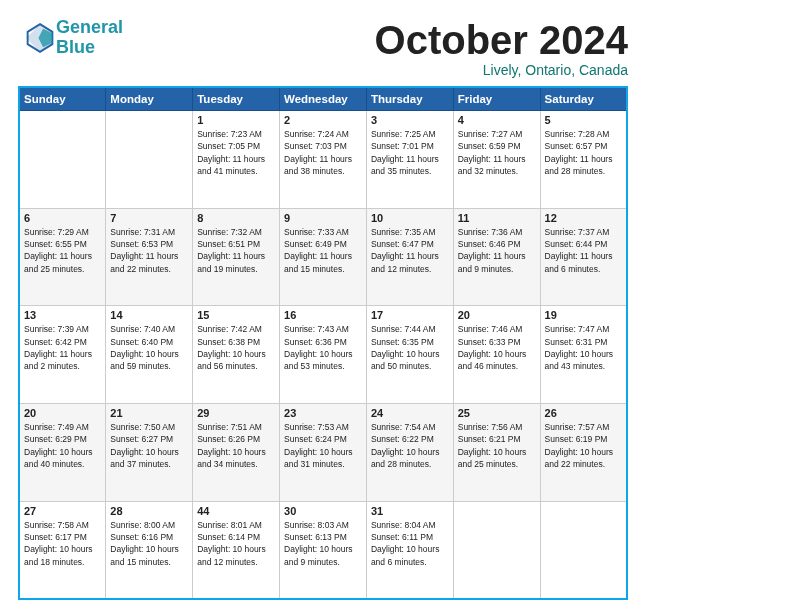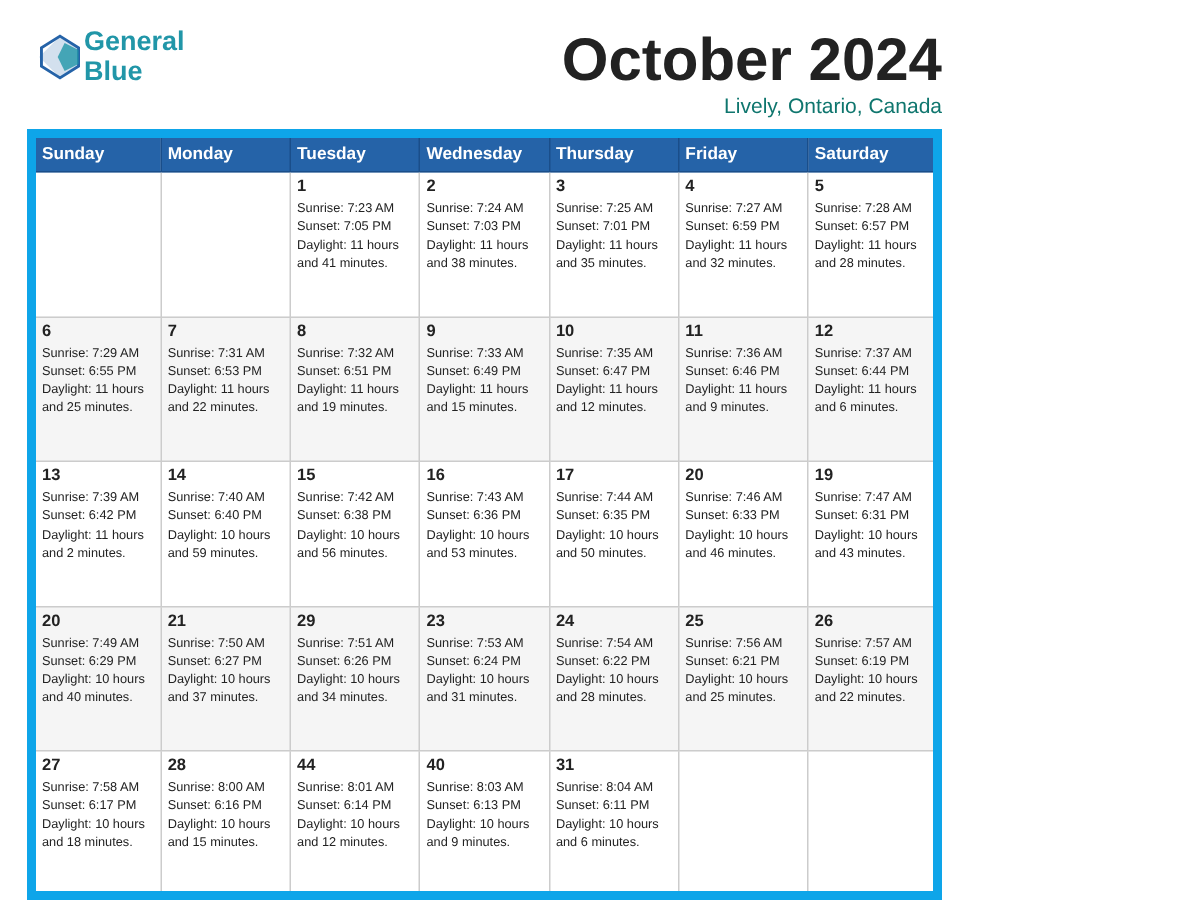--- a/index.html
+++ b/index.html
@@ -44,21 +44,21 @@
       font-weight: bold;
       color: #222;
       line-height: 1.1;
     }
     .location {
       font-size: 14px;
       color: #0f766e;
     }
     .calendar {
       flex: 1;
-      border: 6px solid #0ea5e9;
+      border: 2px solid #0ea5e9;
       border-collapse: collapse;
       width: 100%;
       table-layout: fixed;
     }
     .calendar th {
       background-color: #2563a8;
       color: #fff;
       font-size: 11.5px;
       font-weight: bold;
       padding: 5px 4px;
@@ -253,21 +253,21 @@
           </td>
           <td>
             <span class="day-num">28</span>
             <div class="day-info">Sunrise: 8:00 AM<br>Sunset: 6:16 PM<br>Daylight: 10 hours and 15 minutes.</div>
           </td>
           <td>
             <span class="day-num">44</span>
             <div class="day-info">Sunrise: 8:01 AM<br>Sunset: 6:14 PM<br>Daylight: 10 hours and 12 minutes.</div>
           </td>
           <td>
-            <span class="day-num">40</span>
+            <span class="day-num">30</span>
             <div class="day-info">Sunrise: 8:03 AM<br>Sunset: 6:13 PM<br>Daylight: 10 hours and 9 minutes.</div>
           </td>
           <td>
             <span class="day-num">31</span>
             <div class="day-info">Sunrise: 8:04 AM<br>Sunset: 6:11 PM<br>Daylight: 10 hours and 6 minutes.</div>
           </td>
           <td class="empty-cell"></td>
           <td class="empty-cell"></td>
         </tr>
       </tbody>

